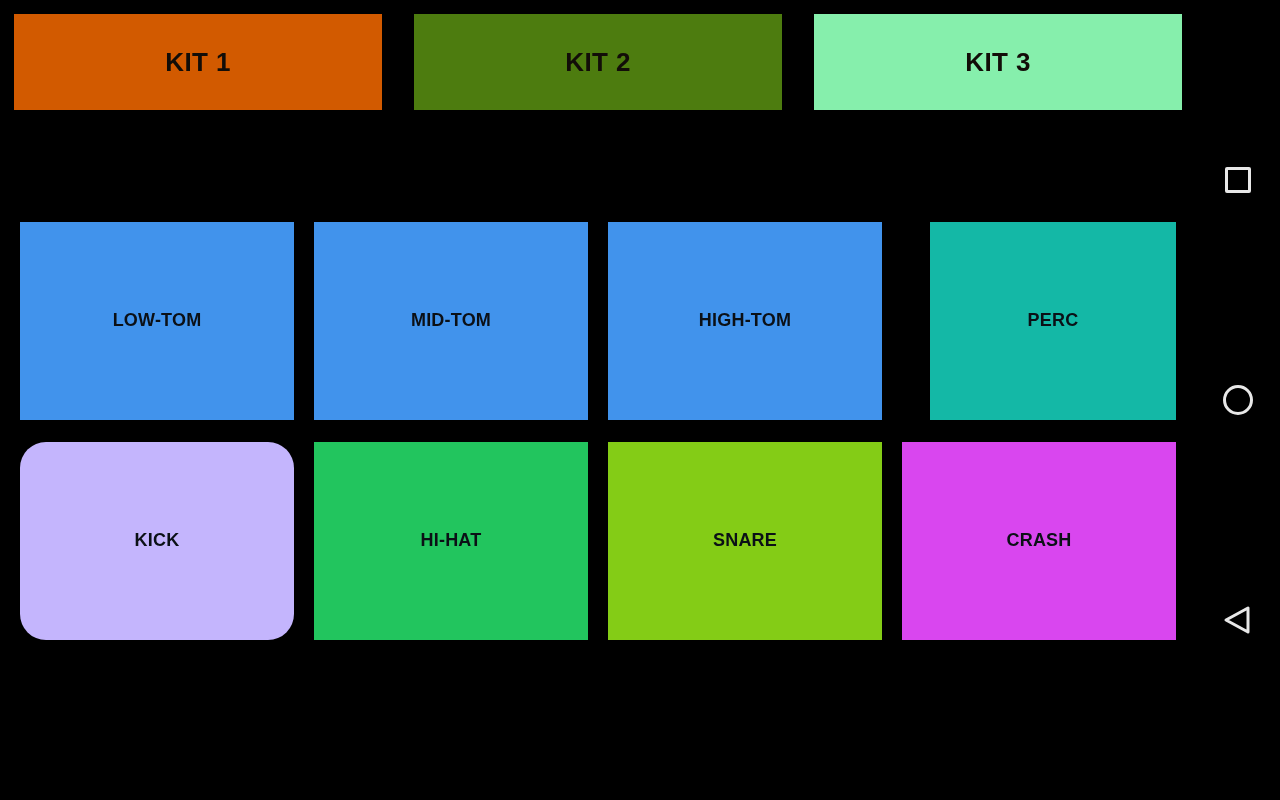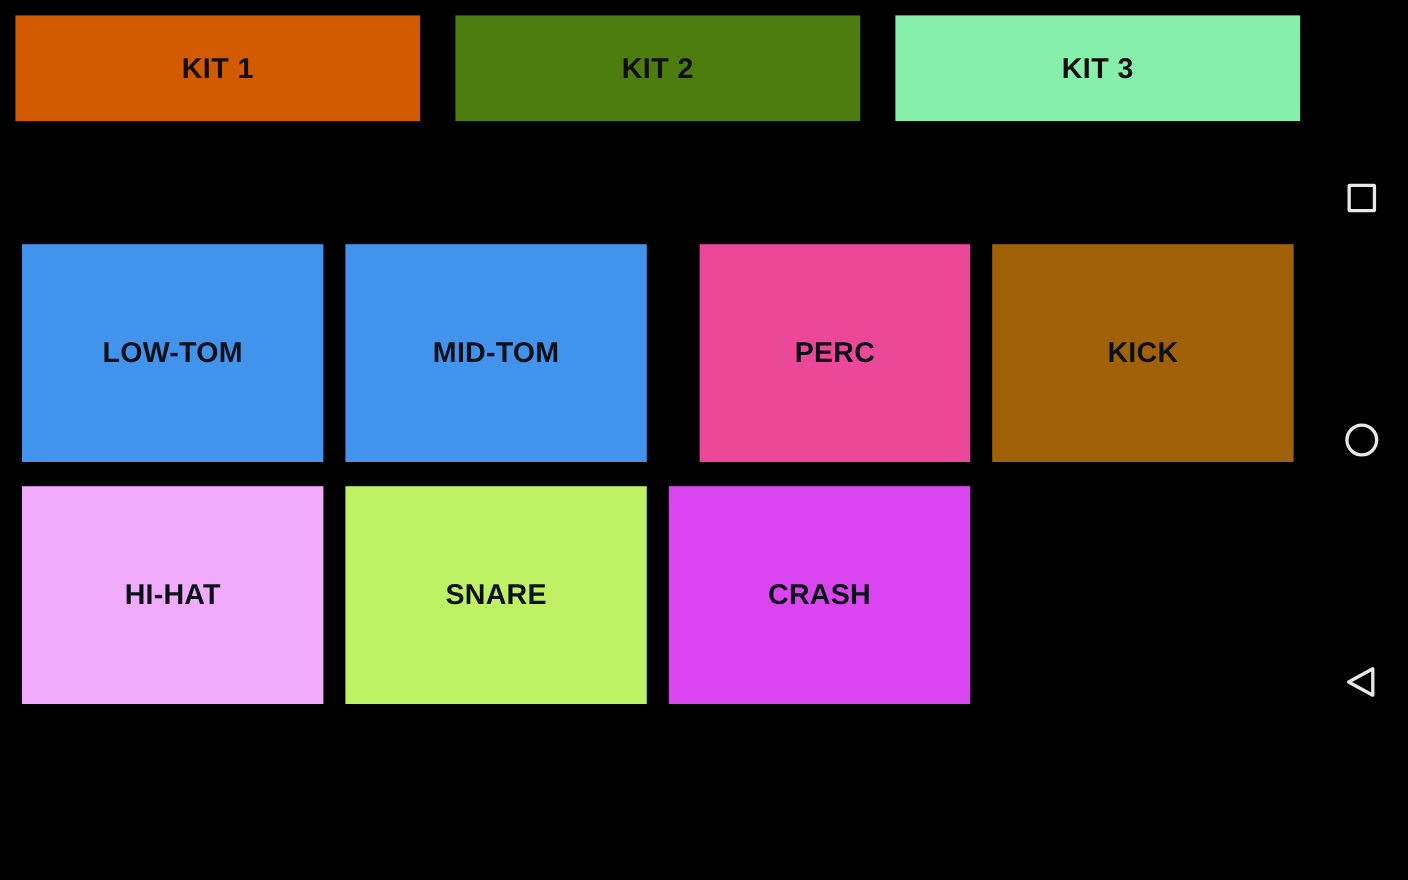--- a/index.html
+++ b/index.html
@@ -79,21 +79,21 @@
   .pad {
     display: flex;
     align-items: center;
     justify-content: center;
     border: 0;
     padding: 0;
     cursor: pointer;
     box-sizing: border-box;
   }
   .pad-label {
-    font-size: 26px;
+    font-size: 18px;
     font-weight: bold;
     letter-spacing: 0.2px;
     color: #0b1016;
     line-height: 1;
     font-family: "Liberation Sans", sans-serif;
     transform: translateY(-1px);
   }
 
   
   #nav-bar {
@@ -163,30 +163,33 @@
       </button>
     </div>
 
     <div id="pad-grid">
       <button class="pad" style="background-color: rgb(65, 147, 236);">
         <span class="pad-label">LOW-TOM</span>
       </button>
       <button class="pad" style="background-color: rgb(65, 147, 236);">
         <span class="pad-label">MID-TOM</span>
       </button>
-      <button class="pad" style="background-color: #ec4899; margin-left: 28px;">
+      <button class="pad" style="background-color: rgb(65, 147, 236);">
+        <span class="pad-label">HIGH-TOM</span>
+      </button>
+      <button class="pad" style="background-color: #14b8a6; margin-left: 28px;">
         <span class="pad-label">PERC</span>
       </button>
-      <button class="pad" style="background-color: #a16207;">
+      <button class="pad" style="background-color: #c4b5fd; border-radius: 26px;">
         <span class="pad-label">KICK</span>
       </button>
-      <button class="pad" style="background-color: #f0abfc;">
+      <button class="pad" style="background-color: #22c55e;">
         <span class="pad-label">HI-HAT</span>
       </button>
-      <button class="pad" style="background-color: #bef264;">
+      <button class="pad" style="background-color: #84cc16;">
         <span class="pad-label">SNARE</span>
       </button>
       <button class="pad" style="background-color: #d946ef;">
         <span class="pad-label">CRASH</span>
       </button>
     </div>
 
   </div>
 
   <div id="nav-bar">

